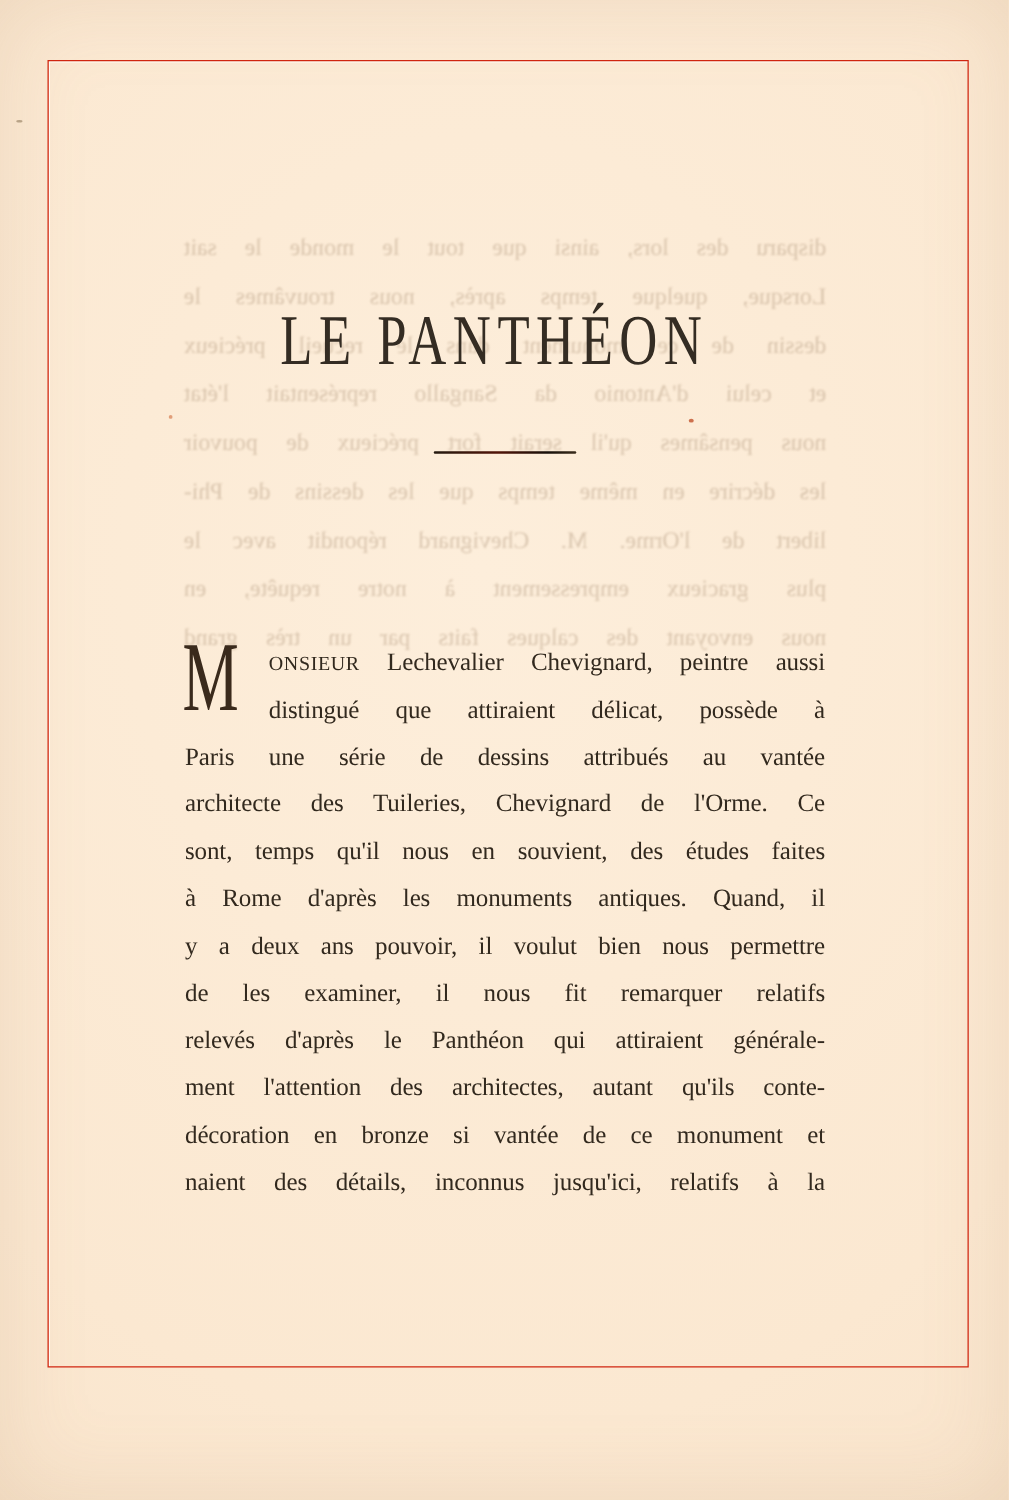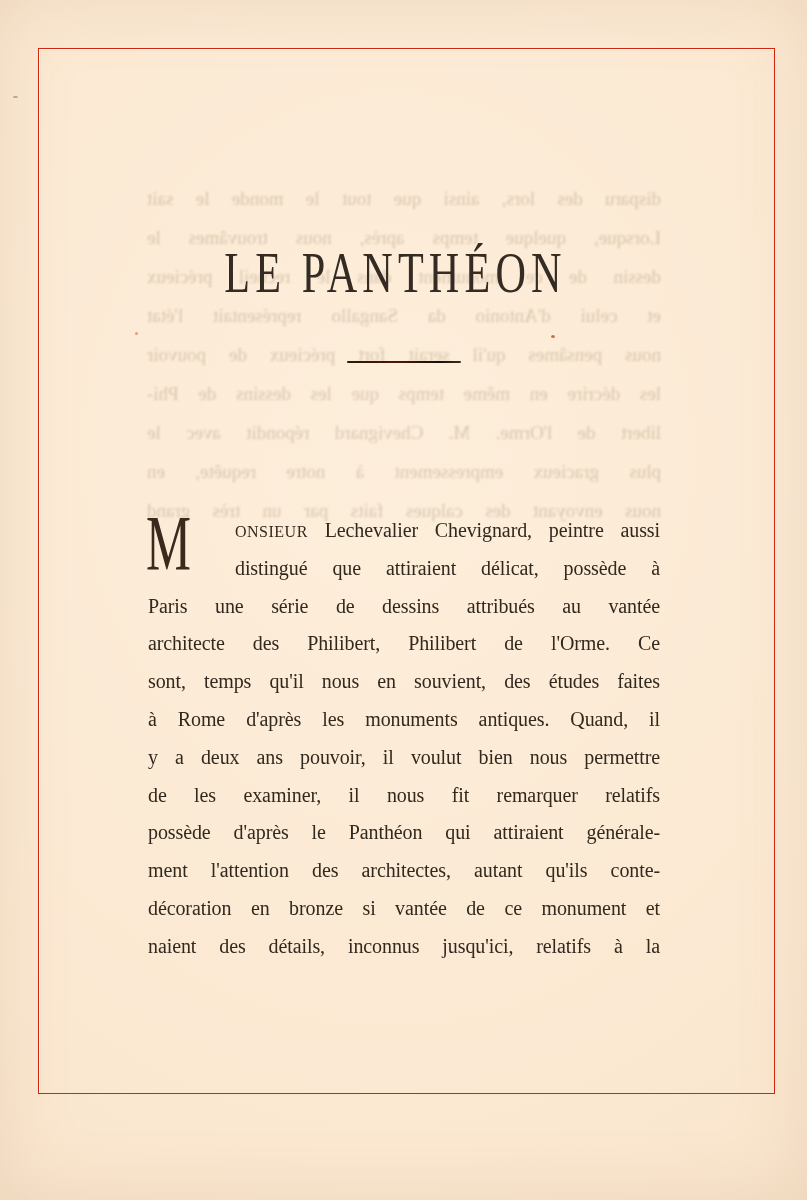--- a/index.html
+++ b/index.html
@@ -73,21 +73,21 @@
   }
   .bline{
     height:37.8px;
     line-height:37.8px;
     font-size:20px;
     letter-spacing:-0.1px;
     text-align:justify;
     text-align-last:justify;
     overflow:visible;
   }
-  .indent{margin-left:87px;}
+  .indent{margin-left:67px;}
   .dropcap{
     position:absolute;
     left:-2px;top:-9px;
     font-size:79px;
     line-height:1;
     color:#3a2a1c;
     transform:scaleX(0.64);
     transform-origin:0 0;
   }
   .sc{font-size:16px;letter-spacing:0.5px;}
@@ -125,24 +125,24 @@
   <div class="rule"></div>
 
   <div class="bodytext">
     <div class="dropcap">M</div>
     <div class="bline indent">
       <span class="sc">ONSIEUR</span>
       <span>Lechevalier Chevignard, peintre aussi</span>
     </div>
     <div class="bline indent">distingué que attiraient délicat, possède à</div>
     <div class="bline">Paris une série de dessins attribués au vantée</div>
-    <div class="bline">architecte des Philibert, Philibert de l'Orme. Ce</div>
+    <div class="bline">architecte des Tuileries, Chevignard de l'Orme. Ce</div>
     <div class="bline">sont, temps qu'il nous en souvient, des études faites</div>
     <div class="bline">à Rome d'après les monuments antiques. Quand, il</div>
     <div class="bline">y a deux ans pouvoir, il voulut bien nous permettre</div>
     <div class="bline">de les examiner, il nous fit remarquer relatifs</div>
-    <div class="bline">possède d'après le Panthéon qui attiraient générale-</div>
+    <div class="bline">relevés d'après le Panthéon qui attiraient générale-</div>
     <div class="bline">ment l'attention des architectes, autant qu'ils conte-</div>
     <div class="bline">décoration en bronze si vantée de ce monument et</div>
     <div class="bline">naient des détails, inconnus jusqu'ici, relatifs à la</div>
   </div>
 
 </div>
 
 </body></html>

